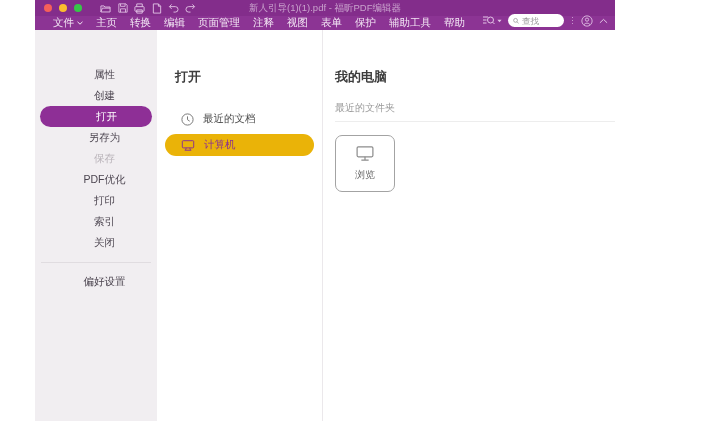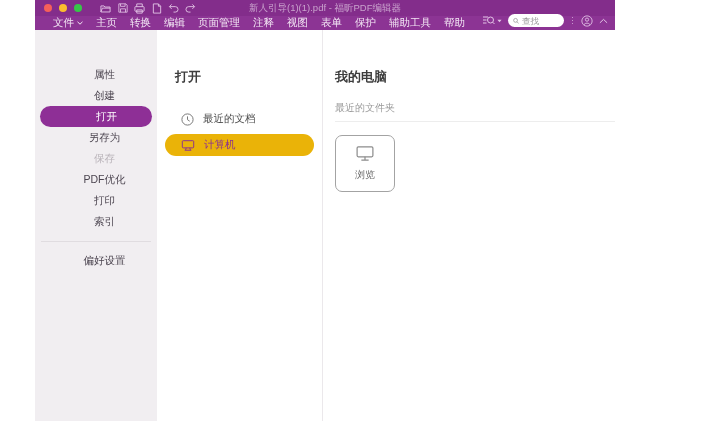--- a/index.html
+++ b/index.html
@@ -174,20 +174,21 @@
 
     <aside class="sidebar">
       <div class="side-item">属性</div>
       <div class="side-item">创建</div>
       <div class="side-item selected">打开</div>
       <div class="side-item">另存为</div>
       <div class="side-item disabled">保存</div>
       <div class="side-item">PDF优化</div>
       <div class="side-item">打印</div>
       <div class="side-item">索引</div>
+      <div class="side-item">关闭</div>
       <div class="side-divider"></div>
       <div class="side-item">偏好设置</div>
     </aside>
 
     <section class="open-panel">
       <div class="panel-title">打开</div>
       <div class="open-list">
         <div class="open-item">
           <span class="oicon">
             <svg width="13" height="13" viewBox="0 0 13 13" fill="none" stroke="currentColor" stroke-width="1">

